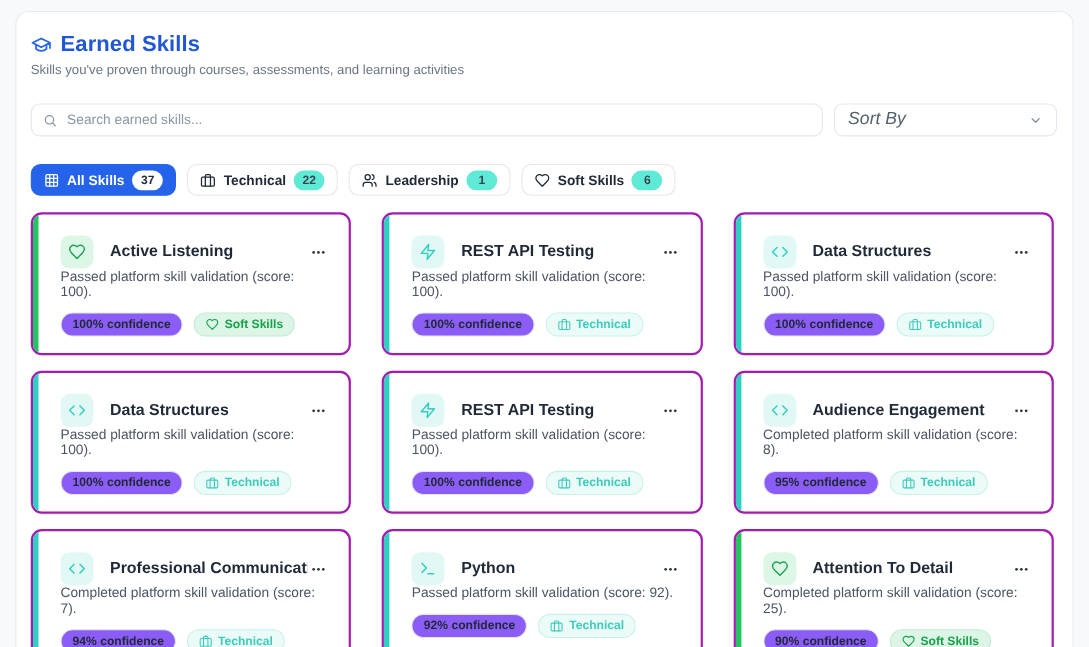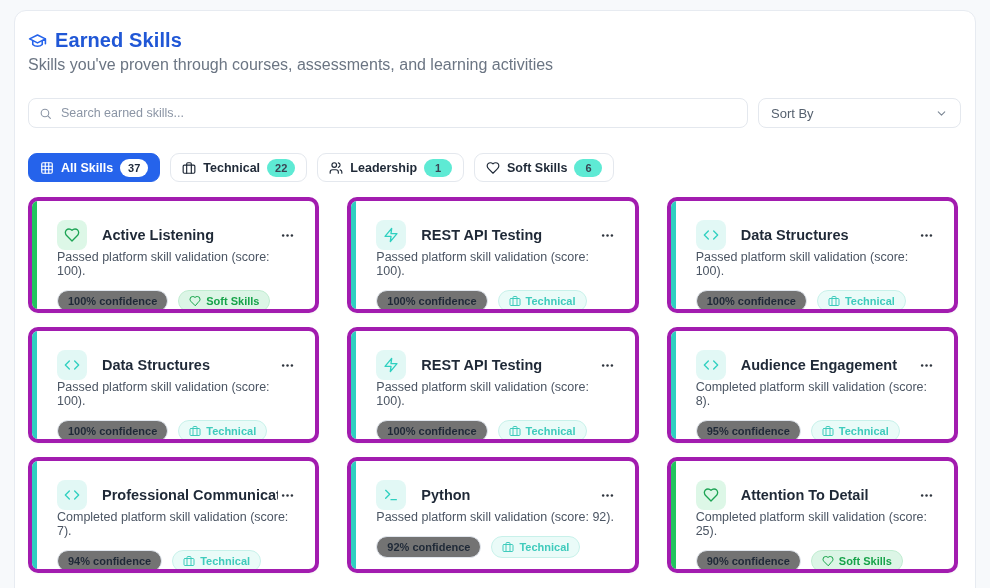--- a/index.html
+++ b/index.html
@@ -8,40 +8,40 @@
   .page {
     position:absolute; left:14px; top:10px; width:962px; height:700px;
     background:#ffffff; border:1px solid #e7ebf1; border-radius:12px;
     padding:16px 14px 0 13px;
   }
   
   .hdr-title-row { display:flex; align-items:center; gap:8px; margin-top:2px; }
   .hdr-cap { width:19px; height:19px; color:#2563eb; display:flex; align-items:center; }
   .hdr-cap svg { width:19px; height:19px; }
   .hdr-title { font-size:20px; font-weight:700; color:#2057d6; letter-spacing:.1px; }
-  .hdr-sub { font-size:16px; color:#6b7583; margin-top:4px; }
+  .hdr-sub { font-size:12px; color:#6b7583; margin-top:4px; }
 
   
   .toolbar { display:flex; gap:10px; margin-top:24px; }
   .search-box {
     flex:1; height:30px; border:1px solid #e4e8ee; border-radius:8px;
     display:flex; align-items:center; padding:0 10px; gap:9px; background:#fff;
   }
   .search-box svg { width:13px; height:13px; color:#8b95a5; flex:none; }
   .search-box input {
     border:none; outline:none; flex:1; font-size:12.5px; color:#334155;
     font-family:inherit; background:transparent;
   }
   .search-box input::placeholder { color:#8b95a5; }
   .sortby {
     width:203px; height:30px; border:1px solid #e4e8ee; border-radius:8px;
     display:flex; align-items:center; justify-content:space-between;
     padding:0 12px; background:#fff; cursor:pointer;
   }
-  .sortby span { font-size:13px; color:#55606e; }
+  .sortby span { font-size:16px; color:#55606e;font-style:italic; }
   .sortby svg { width:13px; height:13px; color:#7c8795; }
 
   
   .filters { display:flex; gap:10px; margin-top:25px; }
   .ftab {
     height:29px; display:flex; align-items:center; gap:7px; padding:0 11px;
     background:#fff; border:1px solid #e4e8ee; border-radius:9px; cursor:pointer;
     font-size:12.5px; font-weight:700; color:#1f2937;
   }
   .ftab svg { width:14px; height:14px; }
@@ -51,21 +51,21 @@
   }
   .ftab.active { background:#2563eb; border-color:#2563eb; color:#fff; }
   .ftab.active .cnt { background:#fff; color:#1e293b; }
 
   
   .grid {
     display:grid; grid-template-columns:repeat(3,1fr); column-gap:28px; row-gap:14px;
     margin-top:15px; padding-right:3px;
   }
   .card {
-    position:relative; height:116px; background:#fff; border:4px solid #a21caf;
+    position:relative; height:130px; background:#fff; border:2px solid #a21caf;
     border-radius:10px; overflow:hidden; padding:19px 18px 0 25px;
     box-shadow:0 1px 2px rgba(15,23,42,.04);
   }
   .card::before { content:""; position:absolute; left:0; top:0; bottom:0; width:5px; }
   .card.theme-green::before { background:#22c55e; }
   .card.theme-teal::before  { background:#2fd0c0; }
 
   .card-top { display:flex; align-items:center; }
   .skill-ic {
     width:30px; height:30px; border-radius:8px; display:flex; align-items:center;
@@ -77,21 +77,21 @@
   .card-title { font-size:14.5px; font-weight:700; color:#1f2937; margin-left:15px; flex:1;
     white-space:nowrap; overflow:hidden; }
   .menu-btn { color:#30363f; cursor:pointer; display:flex; padding:2px; flex:none; }
   .menu-btn svg { width:15px; height:15px; }
   .card-desc { font-size:12.5px; color:#4b5563; }
   .badges { display:flex; gap:10px; margin-top:12px; align-items:center; }
   .pill {
     height:22px; display:flex; align-items:center; gap:5px; padding:0 10px;
     border-radius:11px; font-size:11px; font-weight:700;
   }
-  .pill.conf { background:#737373; border:1px solid #e2e7ee; color:#1f2937; }
+  .pill.conf { background:#8b5cf6; border:1px solid #e2e7ee; color:#1f2937; }
   .pill.cat svg { width:12px; height:12px; }
   .theme-teal  .pill.cat { background:#eafbf8; border:1px solid #c8f1ea; color:#3fcbbc; }
   .theme-green .pill.cat { background:#dcf5e6; border:1px solid #c0ecd1; color:#17a34a; }
 </style>
 </head>
 <body>
 
 <div class="page">
 
   <div class="hdr-title-row">

